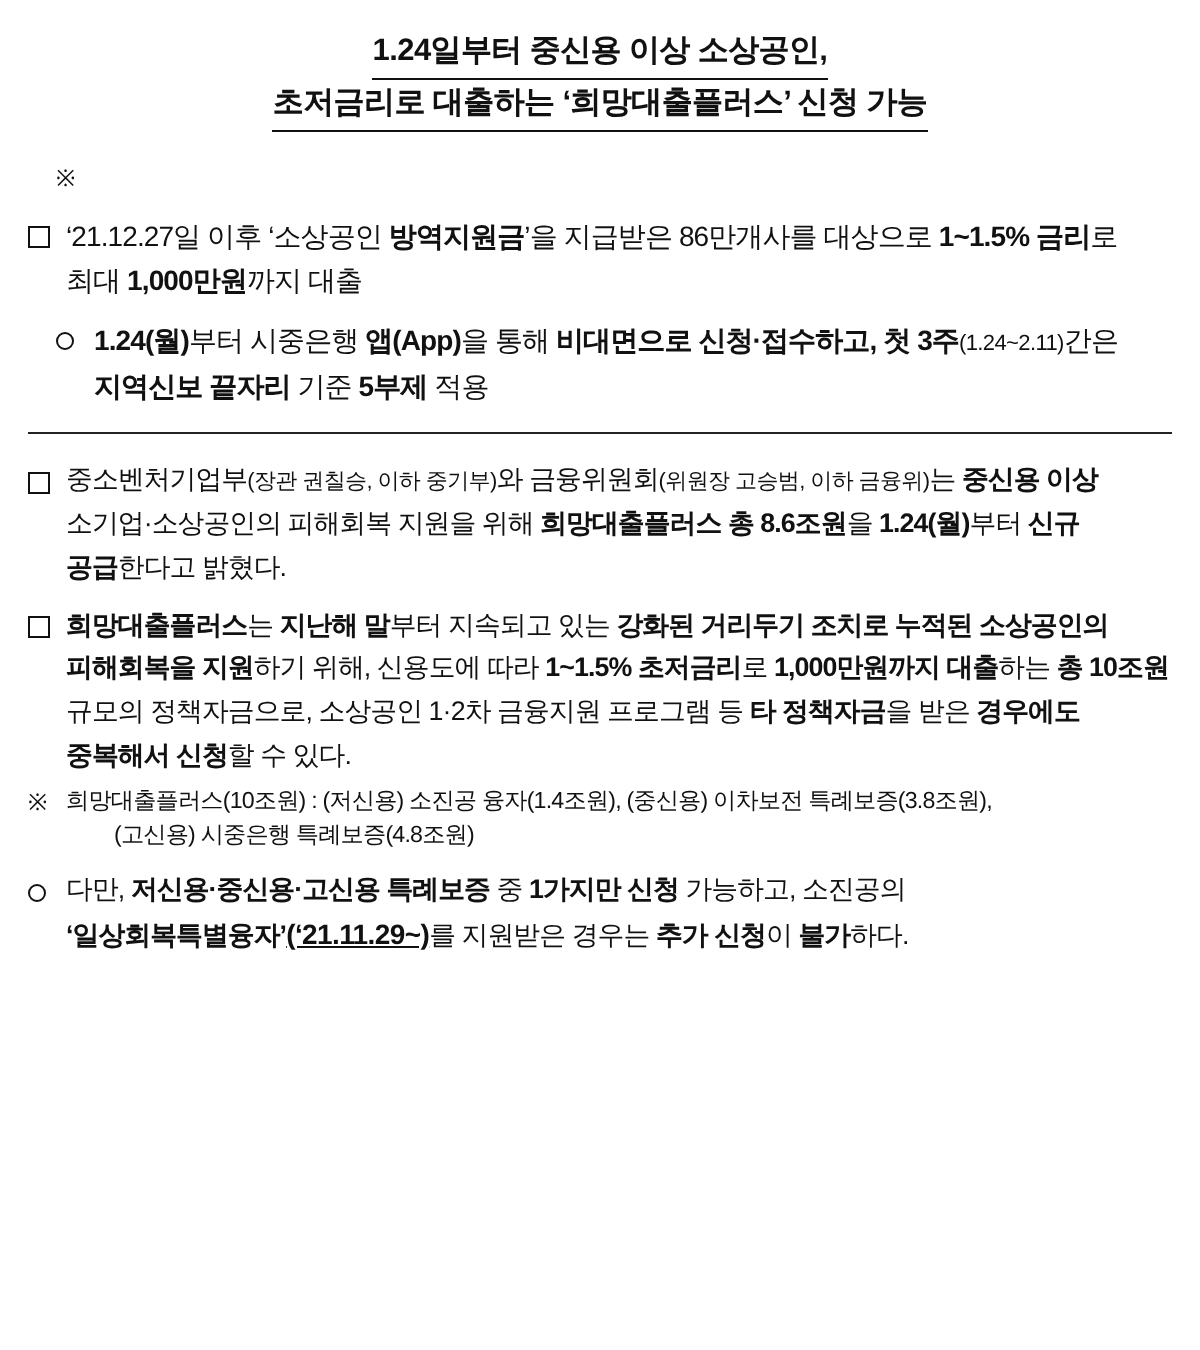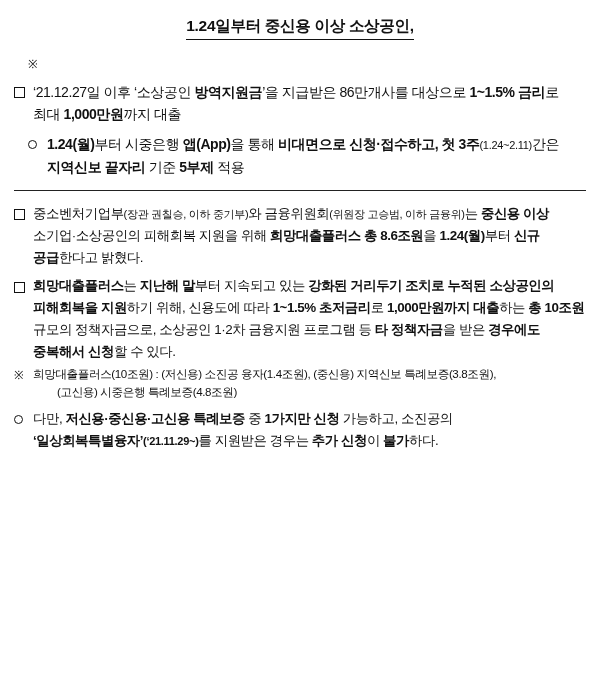--- a/index.html
+++ b/index.html
@@ -91,39 +91,40 @@
     letter-spacing: -0.4px;
   }
   .sub-indent {
     margin-left: 14px;
   }
   .sub-indent2 {
     margin-left: 24px;
   }
   b { font-weight: bold; }
   .sm { font-size: 11px; font-weight: normal; letter-spacing: -0.3px; }
-  .smb { font-size: 11px; font-weight: bold; letter-spacing: -0.3px; }
+  .smb { font-size: 14px; font-weight: bold; letter-spacing: -0.3px; text-decoration: underline; }
 
   
   .divider {
     border: 0;
     border-top: 1.3px solid #222;
     margin: 12px 0 12px 0;
   }
 
   .section-top { margin-top: 2px; }
   .tight { margin-bottom: 3px; }
 </style>
 </head>
 <body>
 
 <div class="page">
 
   <div class="title-block">
     <div class="title-line">1.24일부터 중신용 이상 소상공인,</div><br>
+    <div class="title-line">초저금리로 대출하는 ‘희망대출플러스’ 신청 가능</div>
   </div>
 
   <div>
 
 
     <div class="row sub-indent">
       <span class="marker note">※</span>
     </div>
 
     <div class="row">
@@ -148,21 +149,21 @@
     </div>
 
     <div class="row tight">
       <span class="marker box"></span>
       <span class="body-text"><b>희망대출플러스</b>는 <b>지난해 말</b>부터 지속되고 있는 <b>강화된 거리두기 조치로 누적된 소상공인의 피해회복을 지원</b>하기 위해, 신용도에 따라 <b>1~1.5% 초저금리</b>로 <b>1,000만원까지 대출</b>하는 <b>총 10조원</b> 규모의 정책자금으로, 소상공인 1·2차 금융지원 프로그램 등 <b>타 정책자금</b>을 받은 <b>경우에도 중복해서 신청</b>할 수 있다.</span>
     </div>
 
     <div class="row">
       <span class="marker note">※</span>
       <span class="note-text">
-        <span>희망대출플러스(10조원) : (저신용) 소진공 융자(1.4조원), (중신용) 지역신보 특례보증(3.8조원),</span><br>
+        <span>희망대출플러스(10조원) : (저신용) 소진공 융자(1.4조원), (중신용) 이차보전 특례보증(3.8조원),</span><br>
         <span class="sub-indent2">(고신용) 시중은행 특례보증(4.8조원)</span>
       </span>
     </div>
 
     <div class="row">
       <span class="marker circle"></span>
       <span class="body-text">다만, <b>저신용·중신용·고신용 특례보증</b> 중 <b>1가지만 신청</b> 가능하고, 소진공의 <b>‘일상회복특별융자’</b><span class="smb">(‘21.11.29~)</span>를 지원받은 경우는 <b>추가 신청</b>이 <b>불가</b>하다.</span>
     </div>
 
   </div>

